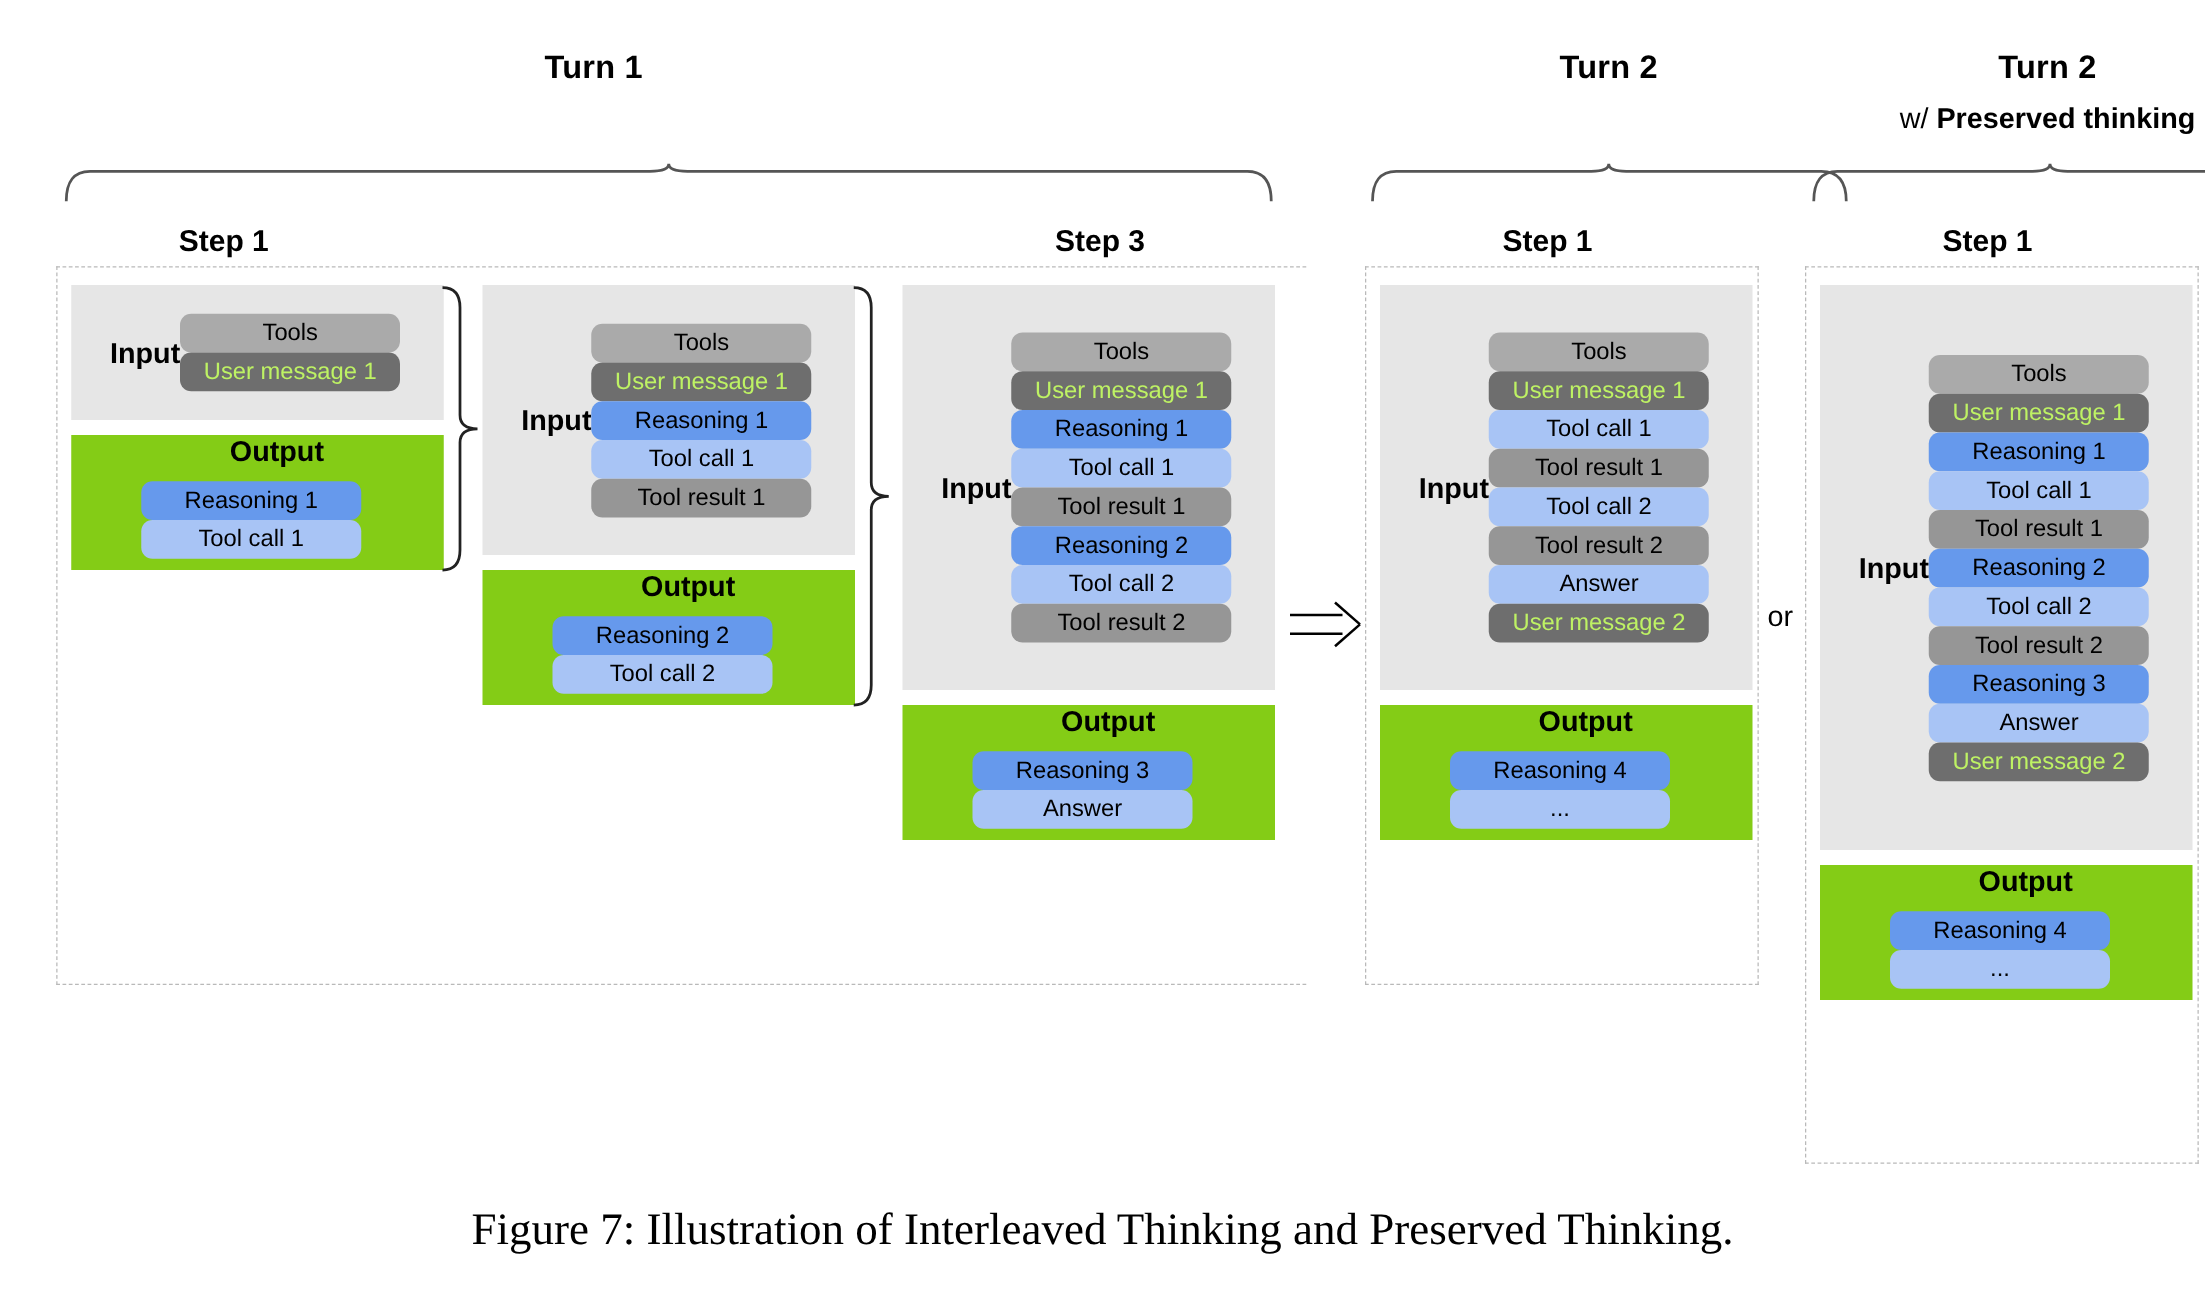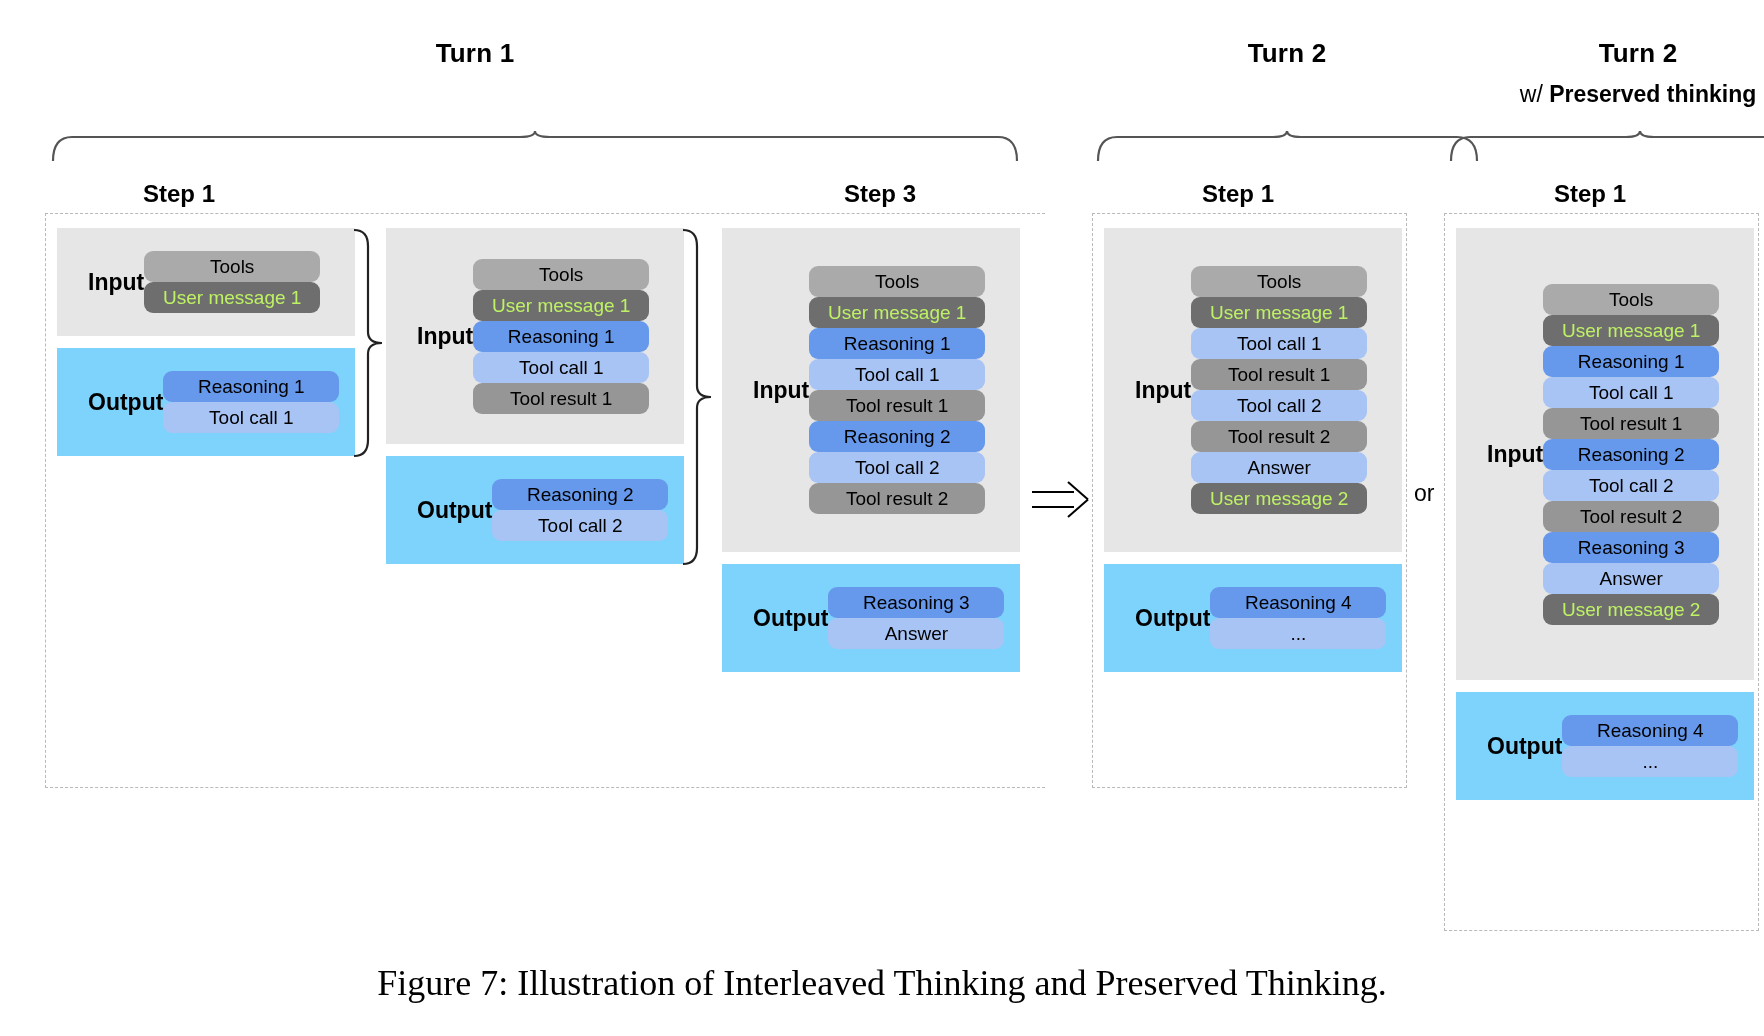--- a/index.html
+++ b/index.html
@@ -46,21 +46,21 @@
   }
 
   
   .block {
     position: absolute;
     box-sizing: border-box;
     display: flex;
     align-items: center;
   }
   .block.input  { background: #e6e6e6; }
-  .block.output { background: #7dd3fc; }
+  .block.output { background: #84cc16; flex-direction: column; }
 
   .block-label {
     font-size: 23px; font-weight: bold;
     flex: 0 0 auto;
     text-align: left;
     padding-left: 31px;
     white-space: nowrap;
   }
   .chips {
     flex: 1 1 auto;

